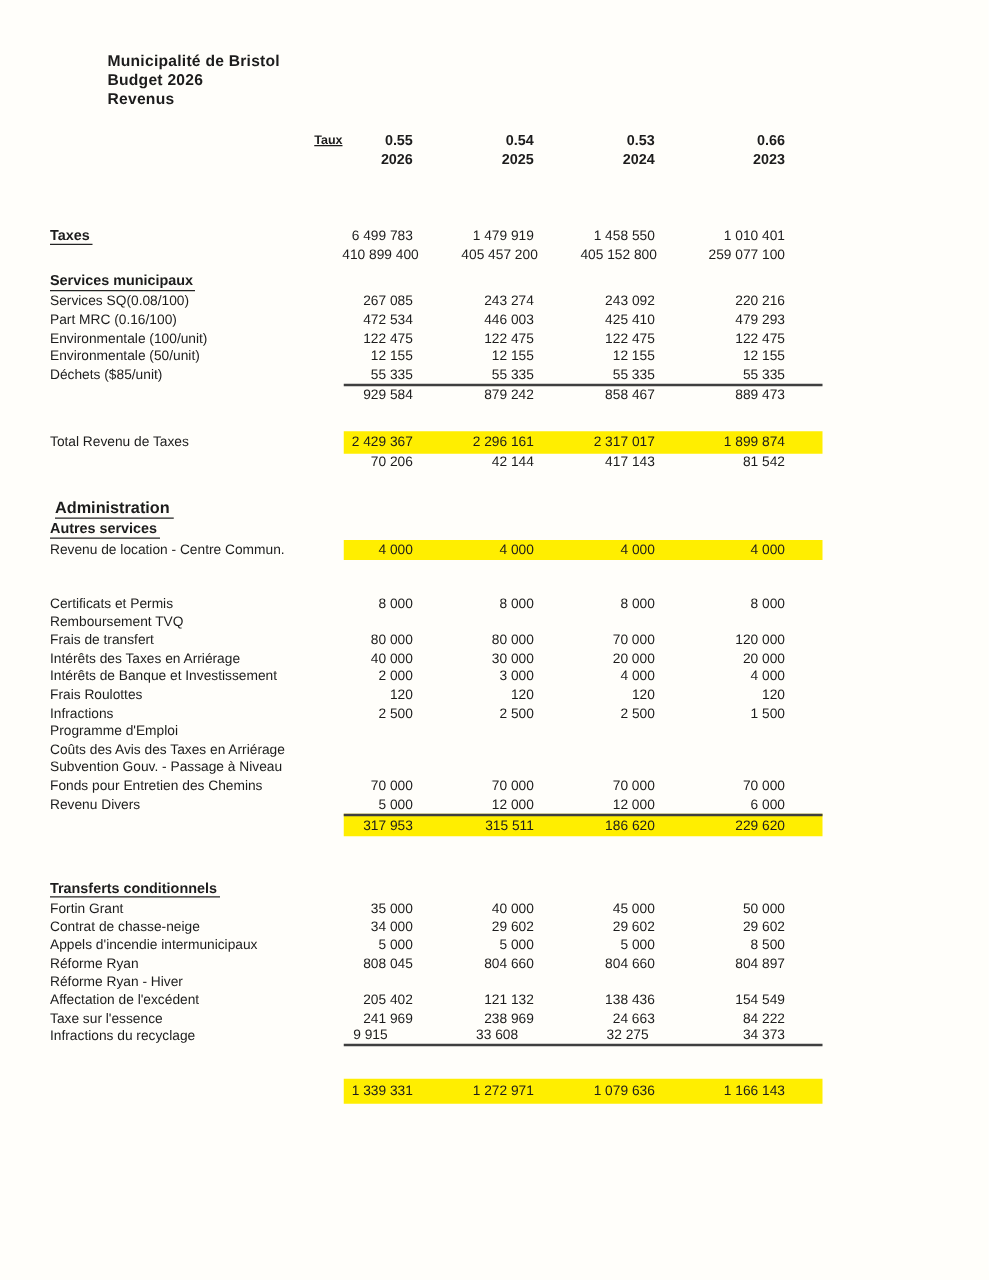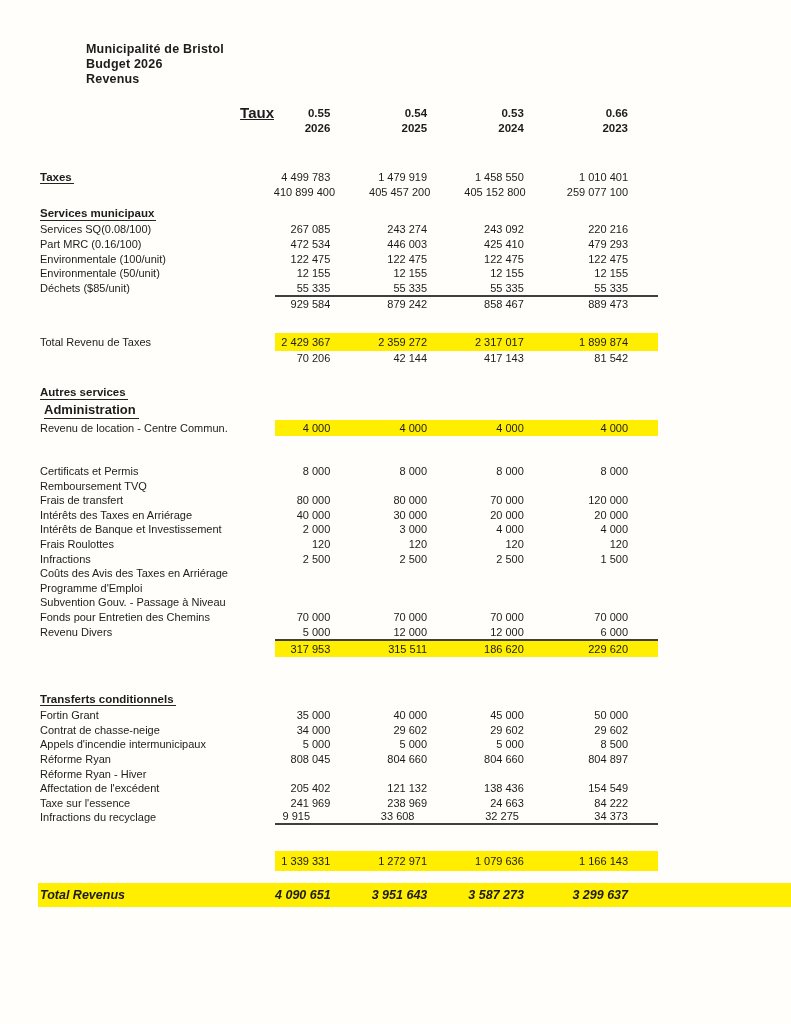--- a/index.html
+++ b/index.html
@@ -46,24 +46,24 @@
     font-size: 11px;
     height: 100%;
   }
   .cell > span { white-space: nowrap; flex-shrink: 0; }
   .cell:nth-child(1) { width: 60px; }
   .cell:nth-child(2) { width: 105px; }
   .cell:nth-child(3) { width: 105px; }
   .cell:nth-child(4) { width: 113px; }
   
   .hdr-row { height: 15px; font-weight: bold; }
-  .hdr-row .lab { text-align: right; font-size: 15px; padding-right: 1px; text-decoration: underline; }
+  .hdr-row .lab { text-align: right; font-size: 10px; padding-right: 1px; text-decoration: underline; }
   .hdr-row .cell { font-size: 11.5px; font-weight: bold; text-align: right; }
   
-  .table { margin-top: 35px; }
+  .table { margin-top: 47px; }
   .row { height: 14.6px; }
   .row .lab { height: 100%; display: flex; align-items: center; }
   .style-section .lab > span {
     font-weight: bold;
     font-size: 11.5px;
     border-bottom: 1.5px solid #242424;
     padding: 0 2px 0.5px 0;
   }
   .style-section-lg .lab > span {
     font-weight: bold;
@@ -128,21 +128,21 @@
     </div>
   </div>
 
   <div class="table">
       <div class="row style-section">
         <div class="lab">
           <span>Taxes</span>
         </div>
         <div class="vals">
           <div class="cell">
-            <span>4 499 783</span>
+            <span>6 499 783</span>
           </div>
           <div class="cell">
             <span>1 479 919</span>
           </div>
           <div class="cell">
             <span>1 458 550</span>
           </div>
           <div class="cell">
             <span>1 010 401</span>
           </div>
@@ -304,21 +304,21 @@
       <div class="spacer" style="height: 22px;"></div>
       <div class="row style-plain" style="height: 18px;">
         <div class="lab">
           <span>Total Revenu de Taxes</span>
         </div>
         <div class="vals hl">
           <div class="cell">
             <span>2 429 367</span>
           </div>
           <div class="cell">
-            <span>2 359 272</span>
+            <span>2 296 161</span>
           </div>
           <div class="cell">
             <span>2 317 017</span>
           </div>
           <div class="cell">
             <span>1 899 874</span>
           </div>
         </div>
       </div>
       <div class="row style-plain">
@@ -334,58 +334,58 @@
           </div>
           <div class="cell">
             <span>417 143</span>
           </div>
           <div class="cell">
             <span>81 542</span>
           </div>
         </div>
       </div>
       <div class="spacer" style="height: 19px;"></div>
+      <div class="row style-section-lg" style="height: 19px;">
+        <div class="lab">
+          <span>Administration</span>
+        </div>
+        <div class="vals">
+          <div class="cell">
+            <span></span>
+          </div>
+          <div class="cell">
+            <span></span>
+          </div>
+          <div class="cell">
+            <span></span>
+          </div>
+          <div class="cell">
+            <span></span>
+          </div>
+        </div>
+      </div>
       <div class="row style-section" style="height: 16px;">
         <div class="lab">
           <span>Autres services</span>
         </div>
         <div class="vals">
           <div class="cell">
             <span></span>
           </div>
           <div class="cell">
             <span></span>
           </div>
           <div class="cell">
             <span></span>
           </div>
           <div class="cell">
             <span></span>
           </div>
         </div>
       </div>
-      <div class="row style-section-lg" style="height: 19px;">
-        <div class="lab">
-          <span>Administration</span>
-        </div>
-        <div class="vals">
-          <div class="cell">
-            <span></span>
-          </div>
-          <div class="cell">
-            <span></span>
-          </div>
-          <div class="cell">
-            <span></span>
-          </div>
-          <div class="cell">
-            <span></span>
-          </div>
-        </div>
-      </div>
       <div class="row style-plain" style="height: 16px;">
         <div class="lab">
           <span>Revenu de location - Centre Commun.</span>
         </div>
         <div class="vals hl">
           <div class="cell">
             <span>4 000</span>
           </div>
           <div class="cell">
             <span>4 000</span>
@@ -513,40 +513,40 @@
           <div class="cell">
             <span>2 500</span>
           </div>
           <div class="cell">
             <span>1 500</span>
           </div>
         </div>
       </div>
       <div class="row style-plain">
         <div class="lab">
+          <span>Programme d'Emploi</span>
+        </div>
+        <div class="vals">
+          <div class="cell">
+            <span></span>
+          </div>
+          <div class="cell">
+            <span></span>
+          </div>
+          <div class="cell">
+            <span></span>
+          </div>
+          <div class="cell">
+            <span></span>
+          </div>
+        </div>
+      </div>
+      <div class="row style-plain">
+        <div class="lab">
           <span>Coûts des Avis des Taxes en Arriérage</span>
-        </div>
-        <div class="vals">
-          <div class="cell">
-            <span></span>
-          </div>
-          <div class="cell">
-            <span></span>
-          </div>
-          <div class="cell">
-            <span></span>
-          </div>
-          <div class="cell">
-            <span></span>
-          </div>
-        </div>
-      </div>
-      <div class="row style-plain">
-        <div class="lab">
-          <span>Programme d'Emploi</span>
         </div>
         <div class="vals">
           <div class="cell">
             <span></span>
           </div>
           <div class="cell">
             <span></span>
           </div>
           <div class="cell">
             <span></span>
@@ -818,34 +818,15 @@
           </div>
           <div class="cell">
             <span>1 079 636</span>
           </div>
           <div class="cell">
             <span>1 166 143</span>
           </div>
         </div>
       </div>
       <div class="spacer" style="height: 12px;"></div>
-      <div class="row style-total hl-row" style="height: 24px;">
-        <div class="lab">
-          <span>Total Revenus</span>
-        </div>
-        <div class="vals">
-          <div class="cell">
-            <span>4 090 651</span>
-          </div>
-          <div class="cell">
-            <span>3 951 643</span>
-          </div>
-          <div class="cell">
-            <span>3 587 273</span>
-          </div>
-          <div class="cell">
-            <span>3 299 637</span>
-          </div>
-        </div>
-      </div>
     </div>
 
 </div>
 
 </body></html>

